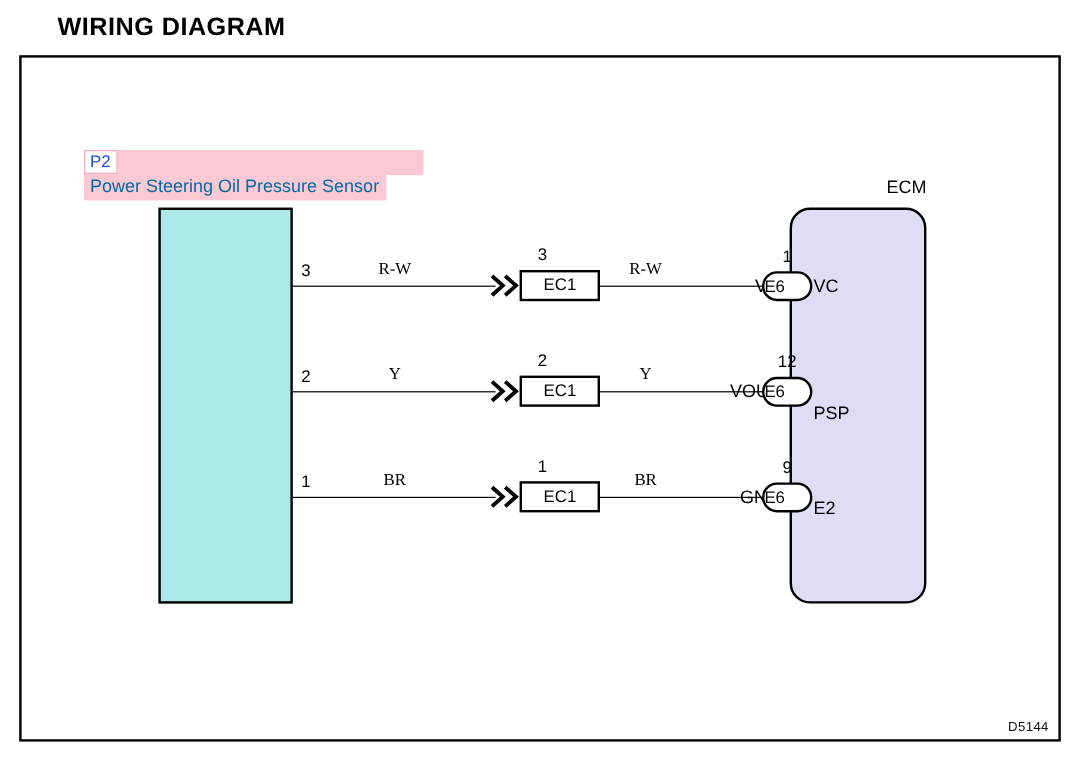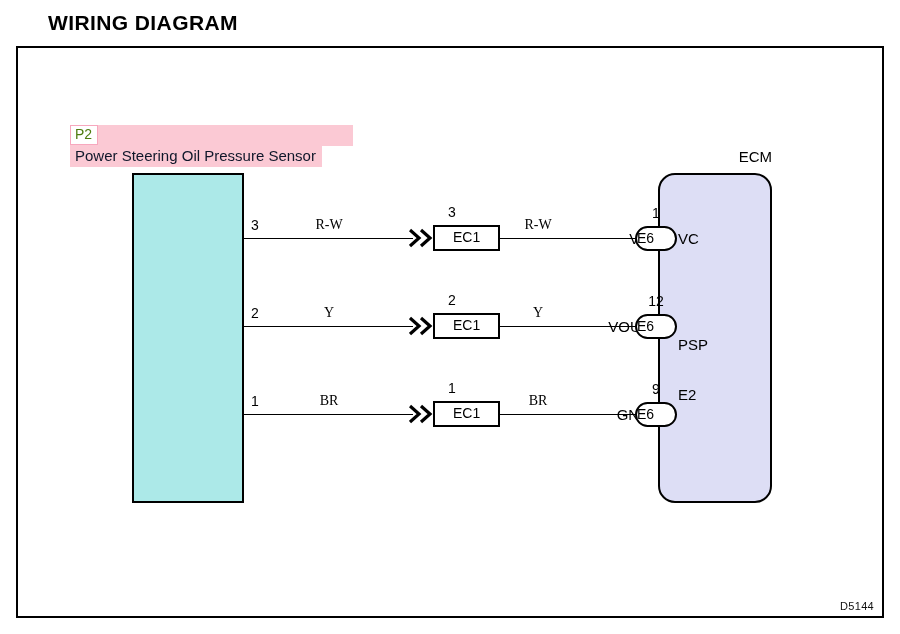--- a/index.html
+++ b/index.html
@@ -54,42 +54,42 @@
     top: 77px;
     line-height: 0;
   }
   #sensor-code-box {
     display: inline-block;
     background: #ffffff;
     border: 1.5px solid #f7a8be;
     padding: 1px 5px 2px 4px;
     font-size: 14px;
     line-height: 15px;
-    color: #4d7c0f;
+    color: #1d4ed8;
     position: relative;
     z-index: 2;
   }
   #sensor-code-pinkbar {
     position: absolute;
     left: 0;
     top: 0;
     height: 21px;
     width: 283px;
     background: #fbc9d4;
     z-index: 1;
   }
   #sensor-name-bar {
     display: block;
     background: #fbc9d4;
     padding: 1px 6px 2px 5px;
     margin-top: 0px;
     font-size: 15px;
     line-height: 19px;
     white-space: nowrap;
-    color: #0f172a;
+    color: #0369a1;
     text-align: center;
   }
 
   
   .component-box {
     position: absolute;
     box-sizing: border-box;
     border: 2.5px solid #000000;
   }
   #sensor-box {
@@ -258,21 +258,21 @@
 
     <div id="ecm-title">ECM</div>
     <div id="ecm-box" class="component-box"></div>
 
     <div class="sensor-pin-name" style="top:183px;">VC</div>
     <div class="sensor-pin-name" style="top:271px;">VOUT</div>
     <div class="sensor-pin-name" style="top:359px;">GND</div>
 
     <div class="ecm-pin-name" style="top:183px;">VC</div>
     <div class="ecm-pin-name" style="top:257px;margin-top:32px;">PSP</div>
-    <div class="ecm-pin-name" style="top:339px;">E2</div>
+    <div class="ecm-pin-name" style="top:368px;">E2</div>
 
     <div class="wire-row" style="top:190px;">
       <div class="wire-seg wire-left"></div>
       <div class="wire-seg wire-right"></div>
 
       <div class="pin-num-sensor">3</div>
 
       <div class="wire-code wire-code-left">R-W</div>
 
       <span class="chevrons">

